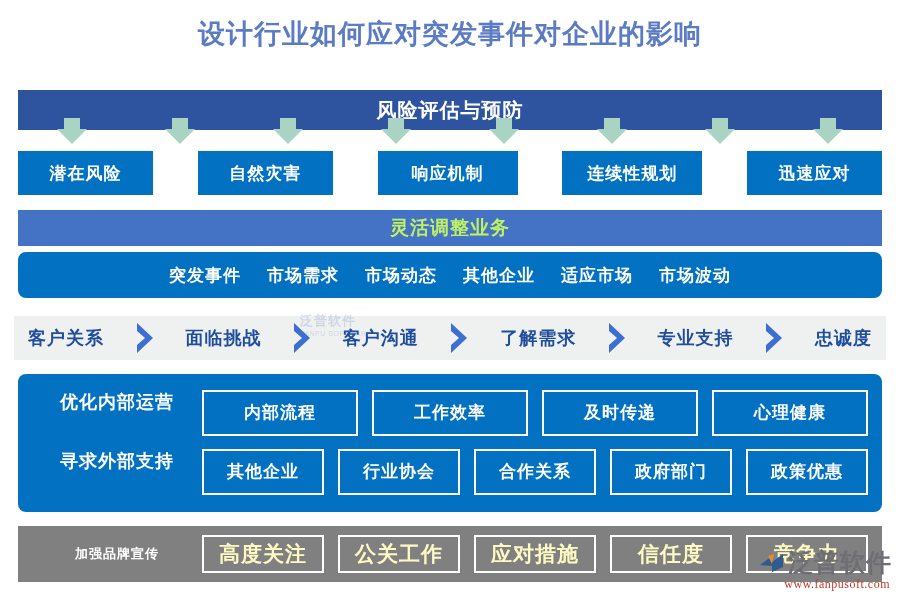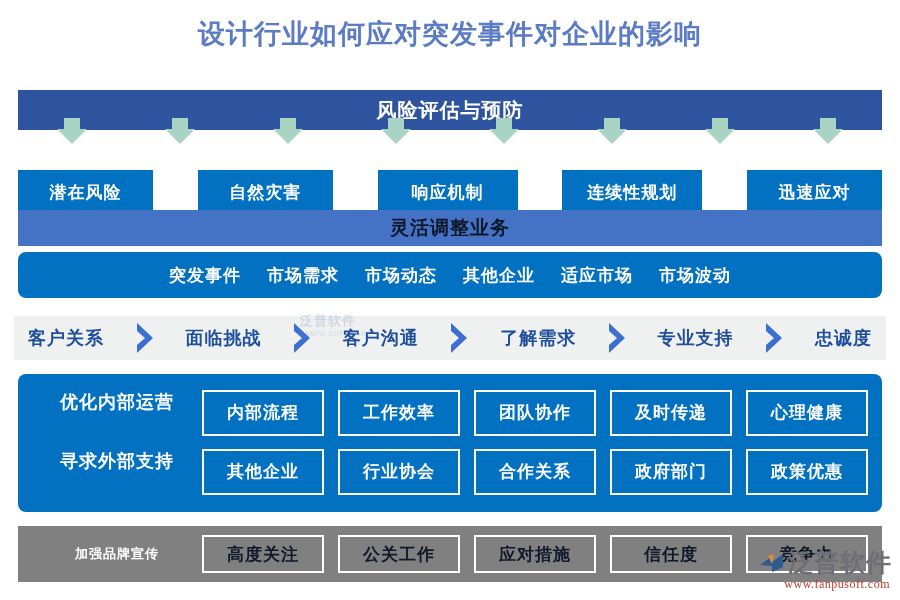--- a/index.html
+++ b/index.html
@@ -90,21 +90,21 @@
     height: 0;
     border-left: 15px solid transparent;
     border-right: 15px solid transparent;
     border-top: 15px solid #a9d3c3;
   }
 
   
   .risk-row {
     position: absolute;
     left: 18px;
-    top: 170px;
+    top: 151px;
     width: 864px;
     height: 44px;
     display: flex;
     justify-content: space-between;
   }
   .risk-box {
     background: #0271c2;
     color: #ffffff;
     font-size: 17px;
     font-weight: bold;
@@ -119,21 +119,21 @@
   .risk-box.w2 { width: 140px; }
 
   
   .subhead-bar {
     position: absolute;
     left: 18px;
     top: 210px;
     width: 864px;
     height: 36px;
     background: #4472c4;
-    color: #0f172a;
+    color: #bef264;
     font-size: 19px;
     font-weight: bold;
     display: flex;
     align-items: center;
     justify-content: center;
     letter-spacing: 1px;
     font-family: "Liberation Serif", "DejaVu Serif", serif;
   }
 
   
@@ -268,22 +268,22 @@
   .brand-cells {
     flex: 1 1 auto;
     display: flex;
     justify-content: space-between;
     gap: 14px;
   }
   .brand-cell {
     flex: 1 1 0;
     height: 38px;
     border: 2px solid #ffffff;
-    color: #0f172a;
-    font-size: 17px;
+    color: #fef9c3;
+    font-size: 21px;
     font-weight: bold;
     letter-spacing: 1px;
     display: flex;
     align-items: center;
     justify-content: center;
     box-sizing: border-box;
     font-family: "Liberation Serif", "DejaVu Serif", serif;
   }
 
   
@@ -466,21 +466,20 @@
     <div class="wm-main">泛普软件</div>
     <div class="wm-sub">FANPU SOFTWARE</div>
   </div>
 
   <div class="ops-block">
     <div class="ops-row">
       <div class="ops-title">优化内部运营</div>
       <div class="ops-cells">
         <div class="ops-cell">内部流程</div>
         <div class="ops-cell">工作效率</div>
-        <div class="ops-cell">团队协作</div>
         <div class="ops-cell">及时传递</div>
         <div class="ops-cell">心理健康</div>
       </div>
     </div>
     <div class="ops-row">
       <div class="ops-title">寻求外部支持</div>
       <div class="ops-cells">
         <div class="ops-cell">其他企业</div>
         <div class="ops-cell">行业协会</div>
         <div class="ops-cell">合作关系</div>

